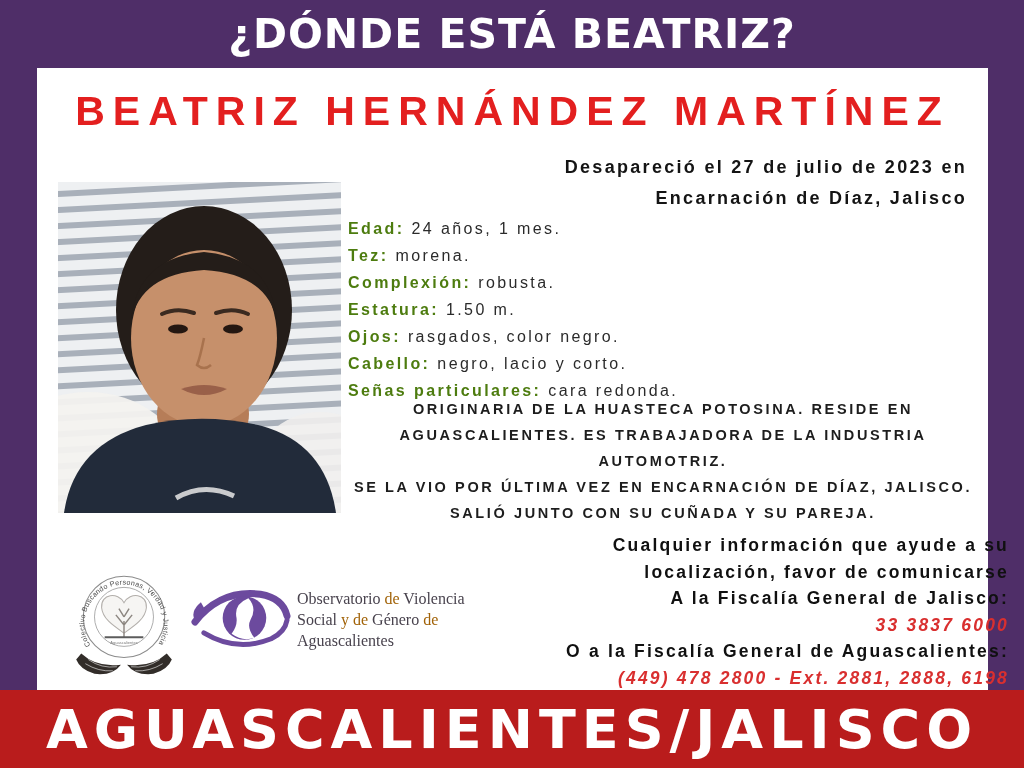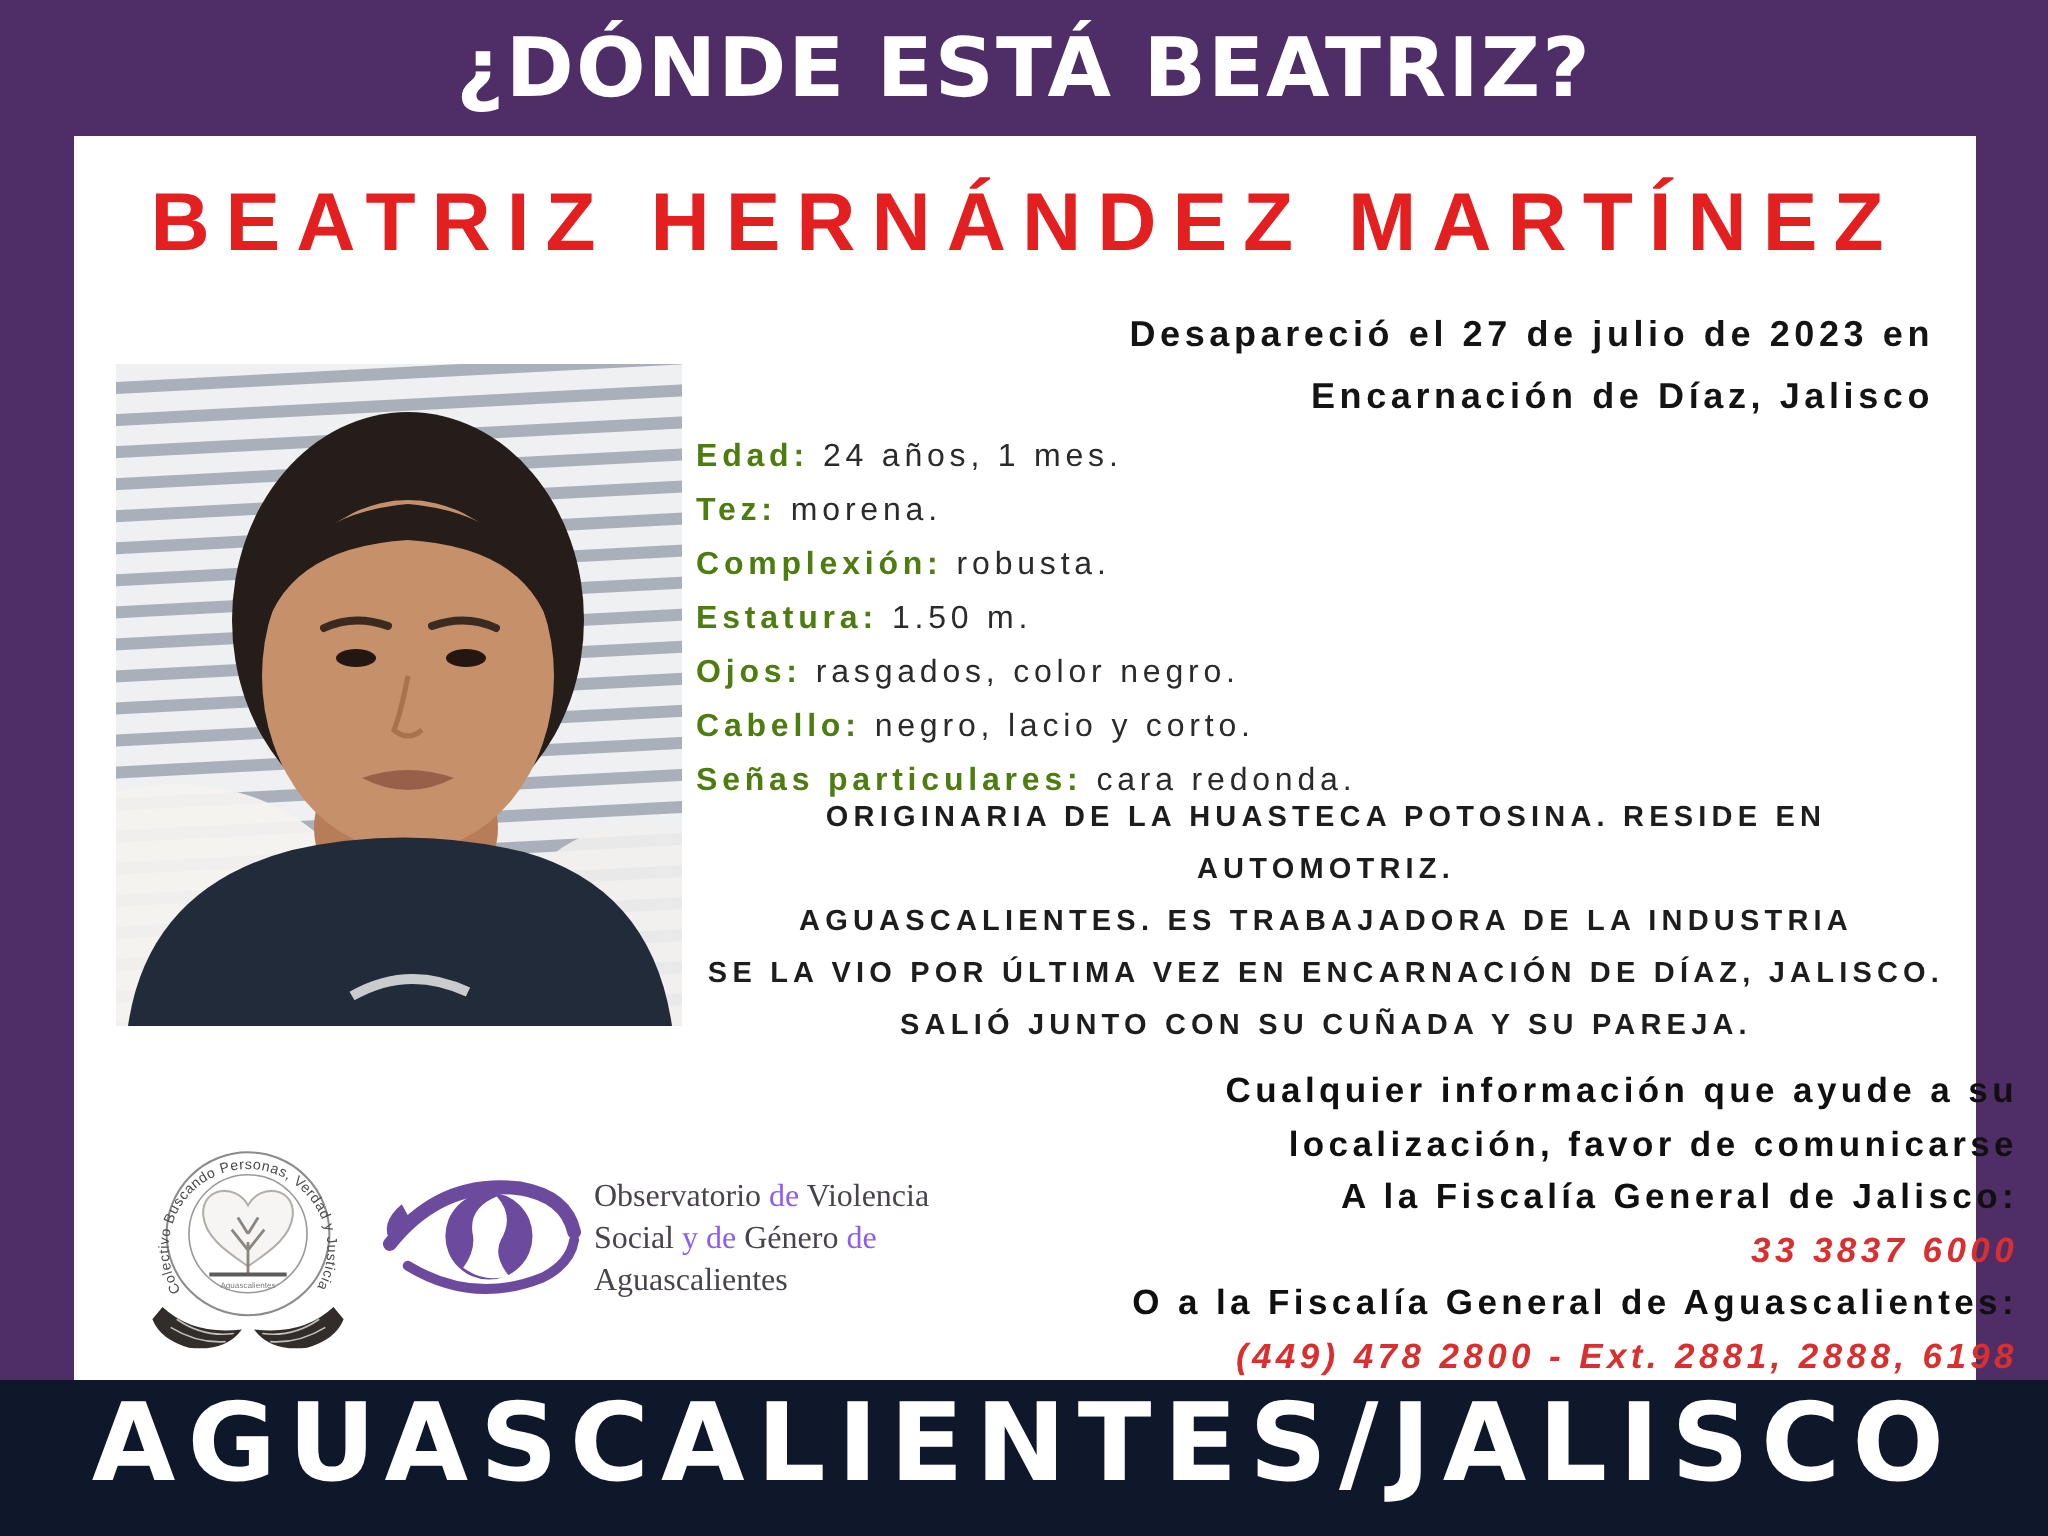--- a/index.html
+++ b/index.html
@@ -26,24 +26,24 @@
         font-weight:bold;font-size:14.5px;letter-spacing:2.6px;line-height:26px;}
   .contact{position:absolute;left:397px;top:464px;width:575px;text-align:right;color:#101010;
            font-weight:bold;font-size:17.5px;letter-spacing:2.2px;line-height:26.5px;}
   .contact .red{color:#d92f2f;font-style:italic;}
   
   .logo-colectivo{position:absolute;left:31px;top:498px;width:112px;height:116px;}
   .logo-obs{position:absolute;left:152px;top:510px;width:340px;height:95px;display:flex;align-items:flex-start;}
   .obs-eye{width:104px;height:72px;flex:0 0 auto;margin-top:6px;}
   .obs-text{font-family:"Liberation Serif",serif;font-size:16px;line-height:21px;color:#49434e;
             margin-left:4px;margin-top:10px;}
-  .obs-text .pu{color:#8b5cf6;}
+  .obs-text .pu{color:#a16207;}
   
-  .band-bottom{position:absolute;left:0;top:690px;width:1024px;height:78px;background:#0f172a;
-               display:flex;align-items:flex-start;justify-content:center;}
+  .band-bottom{position:absolute;left:0;top:690px;width:1024px;height:78px;background:#b91c1c;
+               display:flex;align-items:center;justify-content:center;}
   .band-bottom .t{color:#ffffff;font-family:"DejaVu Sans",sans-serif;font-weight:bold;
                   font-size:54px;letter-spacing:6px;white-space:nowrap;}
 </style>
 </head>
 <body>
 
 <div class="poster">
 
   <div class="band-top">
     <div class="t">¿DÓNDE ESTÁ BEATRIZ?</div>
@@ -98,22 +98,22 @@
       <div><span class="lbl">Tez:</span><span>morena.</span></div>
       <div><span class="lbl">Complexión:</span><span>robusta.</span></div>
       <div><span class="lbl">Estatura:</span><span>1.50 m.</span></div>
       <div><span class="lbl">Ojos:</span><span>rasgados, color negro.</span></div>
       <div><span class="lbl">Cabello:</span><span>negro, lacio y corto.</span></div>
       <div><span class="lbl">Señas particulares:</span><span>cara redonda.</span></div>
     </div>
 
     <div class="desc">
       <div>ORIGINARIA DE LA HUASTECA POTOSINA. RESIDE EN</div>
+      <div>AGUASCALIENTES. ES TRABAJADORA DE LA INDUSTRIA</div>
       <div>AUTOMOTRIZ.</div>
-      <div>AGUASCALIENTES. ES TRABAJADORA DE LA INDUSTRIA</div>
       <div>SE LA VIO POR ÚLTIMA VEZ EN ENCARNACIÓN DE DÍAZ, JALISCO.</div>
       <div>SALIÓ JUNTO CON SU CUÑADA Y SU PAREJA.</div>
     </div>
 
     <div class="contact">
       <div>Cualquier información que ayude a su</div>
       <div>localización, favor de comunicarse</div>
       <div>A la Fiscalía General de Jalisco:</div>
       <div class="red">33 3837 6000</div>
       <div>O a la Fiscalía General de Aguascalientes:</div>

